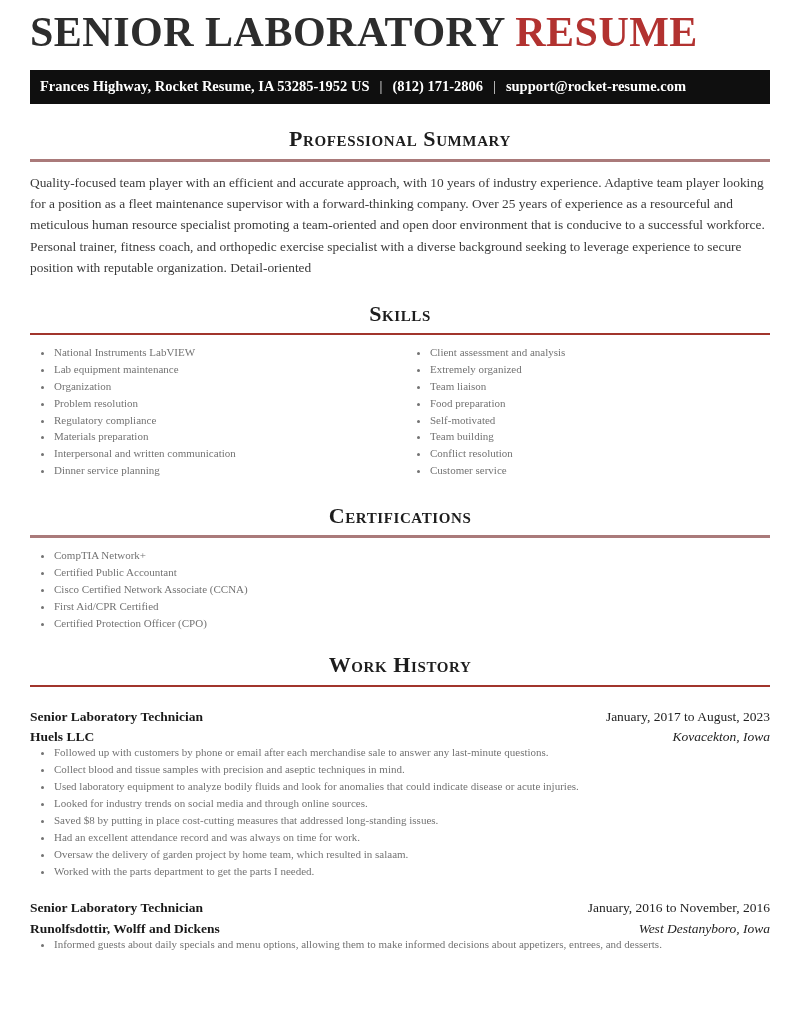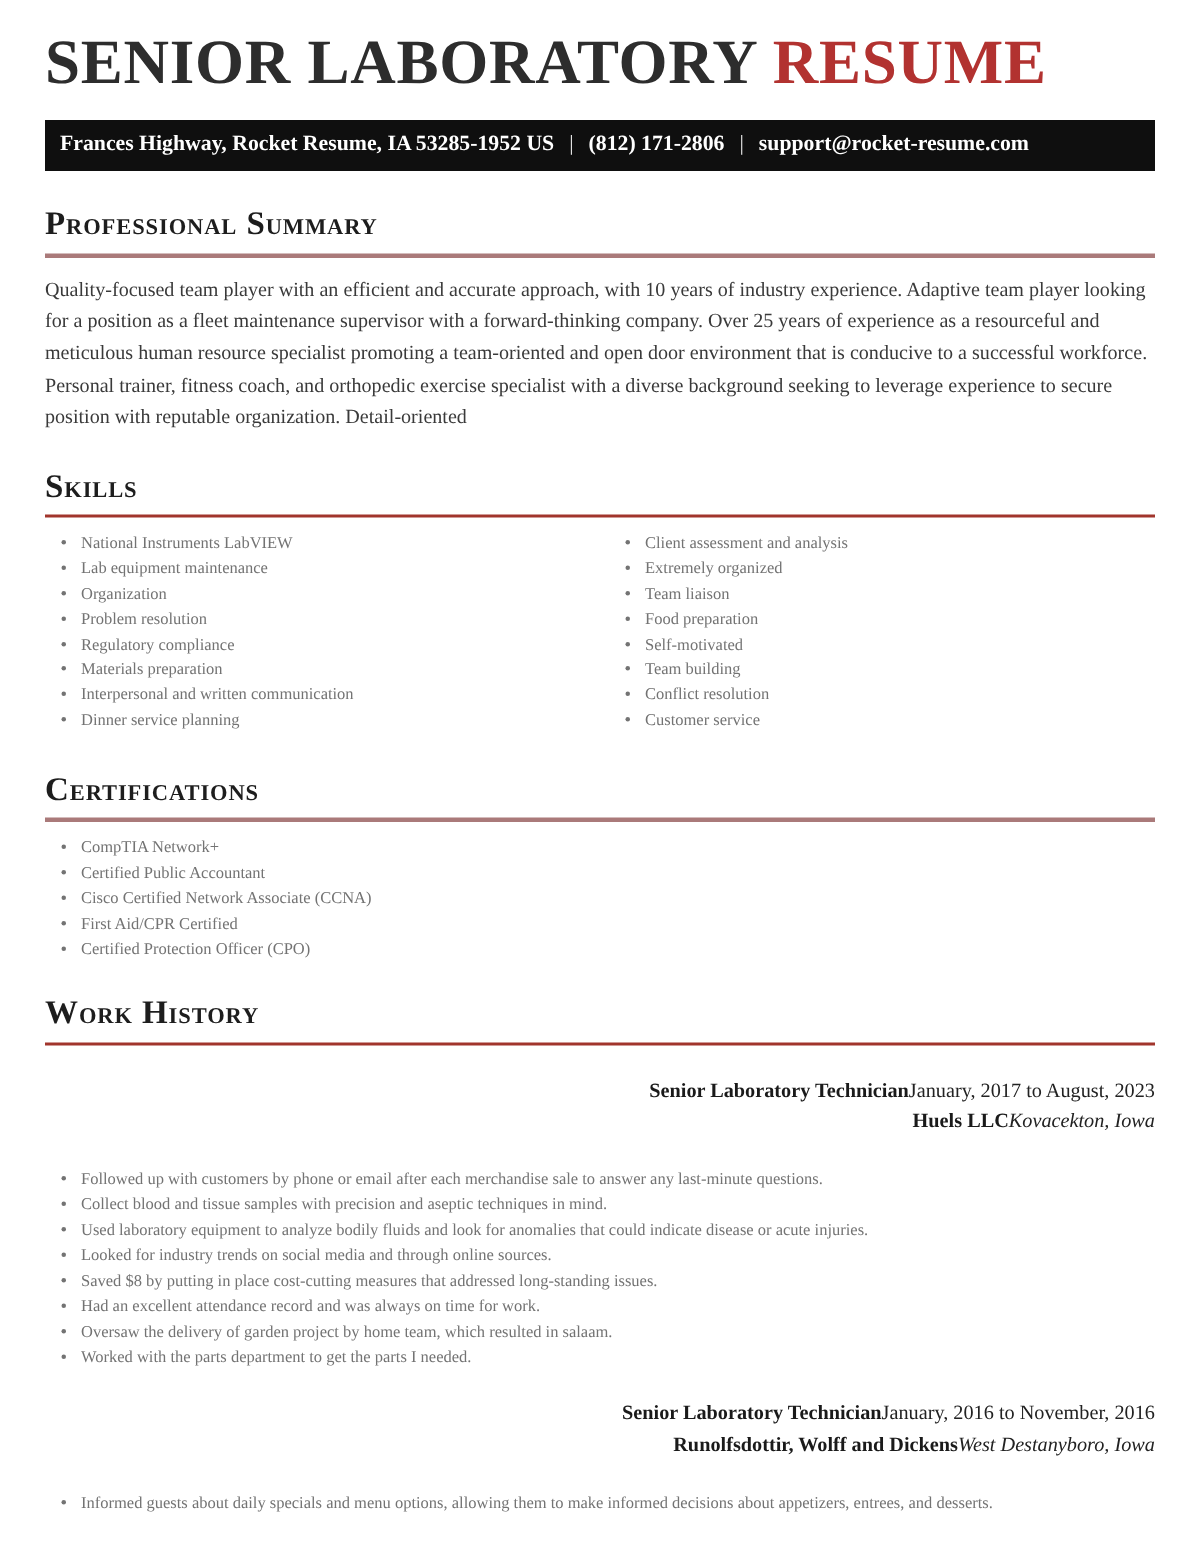--- a/index.html
+++ b/index.html
@@ -3,21 +3,21 @@
 <meta charset="utf-8">
 <style>
   * { box-sizing: border-box; }
   html, body { margin: 0; padding: 0; }
   body {
     width: 800px; height: 1035px; overflow: hidden;
     background: #ffffff;
     font-family: "Liberation Serif", serif;
     color: #333333;
   }
-  .page { padding: 20px 30px 0 30px; }
+  .page { padding: 10px 30px 0 30px; }
 
   
   .resume-title {
     margin: 0;
     font-size: 42px;
     font-weight: bold;
     line-height: 1.08;
     color: #2d2d2d;
     letter-spacing: 0.5px;
     white-space: nowrap;
@@ -38,20 +38,21 @@
   
   .section { margin-top: 23px; }
   .section-heading {
     margin: 0;
     font-size: 22px;
     font-weight: bold;
     font-variant: small-caps;
     letter-spacing: 0.6px;
     color: #1d1d1d;
     line-height: 1.1;
+    text-align: center;
   }
   .rule { height: 0; margin: 7px 0 0 0; border: none; }
   .rule.rose { border-top: 3px solid #aa7a7a; }
   .rule.red  { border-top: 2px solid #a1352c; }
 
   .summary-text {
     margin: 10px 0 0 0;
     font-size: 13.4px;
     line-height: 1.6;
     color: #3a3a3a;
@@ -71,30 +72,30 @@
 
   .skills-columns { display: flex; }
   .skills-columns ul { flex: 1 1 50%; margin-top: 11px; }
   .skills-columns ul.col-right { margin-left: 12px; font-family: Liberation Serif, serif; }
 
   
   .job { margin-top: 22px; }
   .job:first-of-type { margin-top: 12px; }
   .job-row {
     display: flex;
-    justify-content: flex-end;
+    justify-content: space-between;
     align-items: baseline;
     font-size: 13.5px;
     line-height: 1.25;
   }
   .job-row.second { margin-top: 4px; }
   .job-title, .job-company { font-weight: bold; color: #1a1a1a; }
   .job-dates { color: #222222; }
   .job-location { font-style: italic; color: #222222; }
-  .job ul.bullets { margin-top: 24px; }
+  .job ul.bullets { margin-top: 0; }
 </style>
 </head>
 <body>
 
 <div class="page">
 
   <h1 class="resume-title"><span>SENIOR LABORATORY</span> <span class="accent">RESUME</span></h1>
 
   <div class="contact-bar"><span>Frances Highway, Rocket Resume, IA 53285-1952 US</span><span class="divider">|</span><span>(812) 171-2806</span><span class="divider">|</span><span>support@rocket-resume.com</span></div>
 

